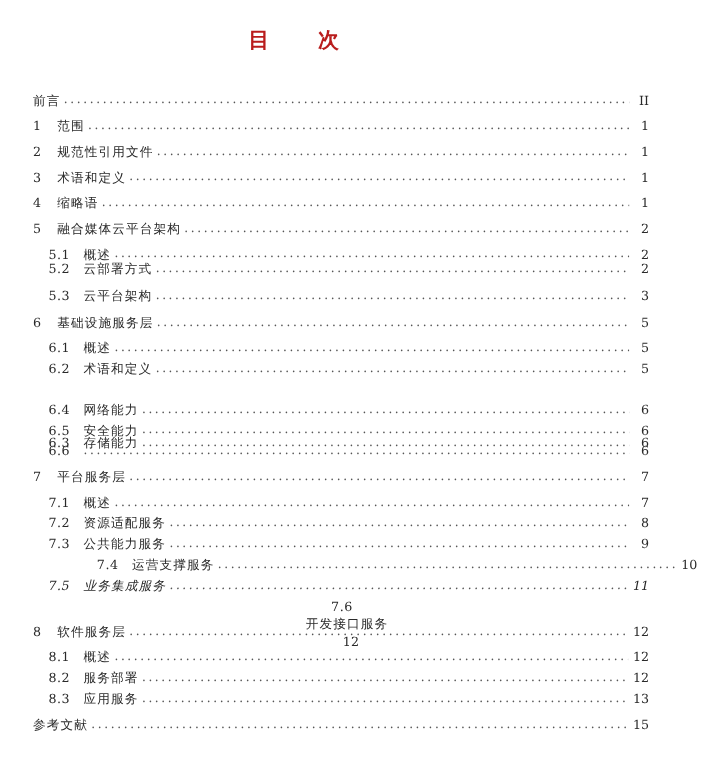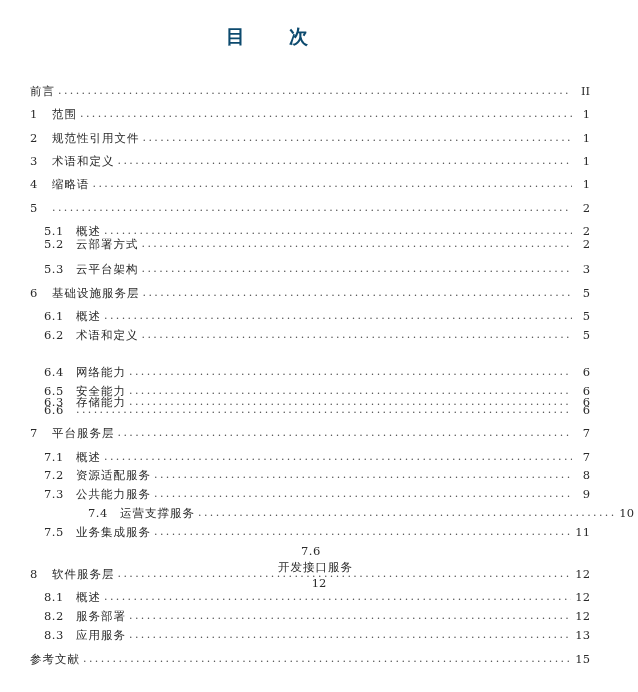--- a/index.html
+++ b/index.html
@@ -1,20 +1,20 @@
 <!DOCTYPE html>
 <html><head>
 <meta charset="utf-8">
 <style>
   html, body { margin: 0; padding: 0; background: #ffffff; }
   body { width: 638px; height: 692px; position: relative; overflow: hidden;
          font-family: "DejaVu Serif", "Liberation Serif", serif; color: #2a2a2a; }
   .title { position: absolute; top: 24px; left: 0; width: 534px; text-align: center;
            font-family: "DejaVu Sans", "Liberation Sans", sans-serif; font-size: 19px;
-           font-weight: bold; color: #0c4a6e; letter-spacing: 0; }
+           font-weight: bold; color: #b91c1c; letter-spacing: 0; }
   .title span { display: inline-block; }
   .title .gap { width: 44px; }
   .toc { position: absolute; left: 30px; top: 0; width: 560px; }
   .row { position: absolute; left: 0; width: 560px; height: 16px; display: flex;
          align-items: center; font-size: 11.5px; line-height: 16px; }
   .row.l2 { left: 14px; width: 546px; }
   .num { flex: 0 0 auto; display: inline-block; }
   .row.l1 .num { width: 22px; }
   .row.l2 .num { width: 32px; letter-spacing: 0.5px; }
   .label { flex: 0 0 auto; white-space: nowrap; letter-spacing: 1px; padding-right: 3px; }
@@ -56,20 +56,21 @@
       <span class="page">1</span>
     </div>
     <div class="row l1" style="top: 176px;">
       <span class="num">4</span>
       <span class="label">缩略语</span>
       <span class="dots"></span>
       <span class="page">1</span>
     </div>
     <div class="row l1" style="top: 200px;">
       <span class="num">5</span>
+      <span class="label">融合媒体云平台架构</span>
       <span class="dots"></span>
       <span class="page">2</span>
     </div>
     <div class="row l2" style="top: 223px;">
       <span class="num">5.1</span>
       <span class="label">概述</span>
       <span class="dots"></span>
       <span class="page">2</span>
     </div>
     <div class="row l2" style="top: 236px;">
@@ -148,21 +149,21 @@
       <span class="label">公共能力服务</span>
       <span class="dots"></span>
       <span class="page">9</span>
     </div>
     <div class="row l2" style="top: 505px; margin-left: 44px;">
       <span class="num">7.4</span>
       <span class="label">运营支撑服务</span>
       <span class="dots"></span>
       <span class="page">10</span>
     </div>
-    <div class="row l2" style="top: 524px;">
+    <div class="row l2" style="top: 524px; font-style: italic;">
       <span class="num">7.5</span>
       <span class="label">业务集成服务</span>
       <span class="dots"></span>
       <span class="page">11</span>
     </div>
     <div class="row l2" style="top: 543px; flex-direction: column;">
       <span class="num">7.6</span>
       <span class="label">开发接口服务</span>
       <span class="dots"></span>
       <span class="page">12</span>

